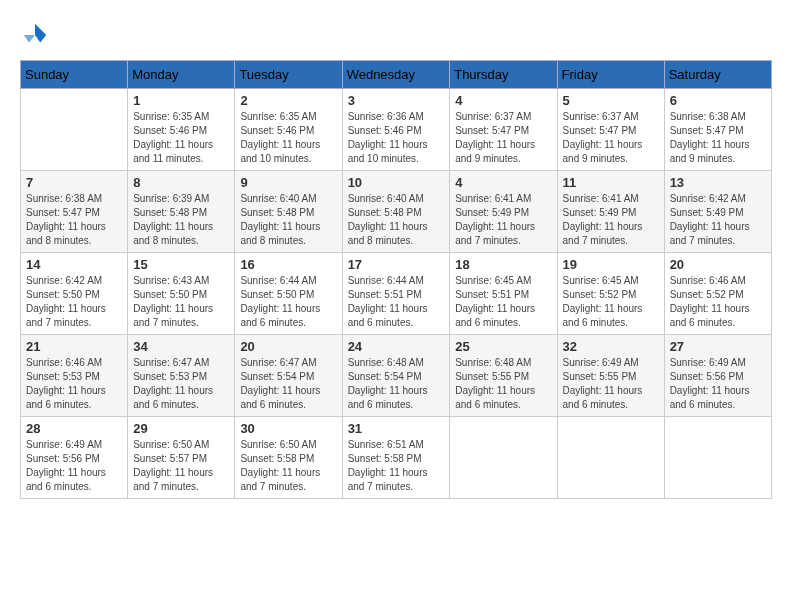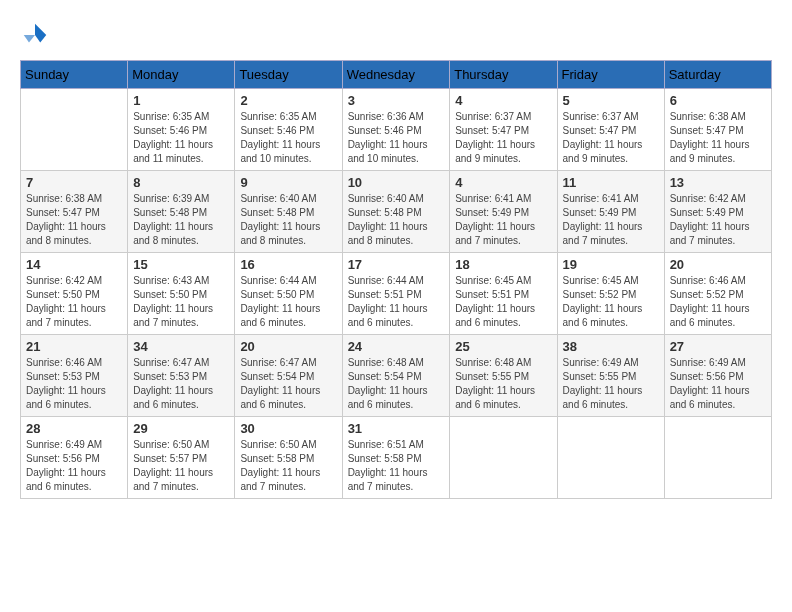--- a/index.html
+++ b/index.html
@@ -327,21 +327,21 @@
       </td>
         <td>
         <span class="day-number">25</span>
         <div class="day-info">
           <div>Sunrise: 6:48 AM</div>
           <div>Sunset: 5:55 PM</div>
           <div>Daylight: 11 hours and 6 minutes.</div>
         </div>
       </td>
         <td>
-        <span class="day-number">38</span>
+        <span class="day-number">32</span>
         <div class="day-info">
           <div>Sunrise: 6:49 AM</div>
           <div>Sunset: 5:55 PM</div>
           <div>Daylight: 11 hours and 6 minutes.</div>
         </div>
       </td>
         <td>
         <span class="day-number">27</span>
         <div class="day-info">
           <div>Sunrise: 6:49 AM</div>

